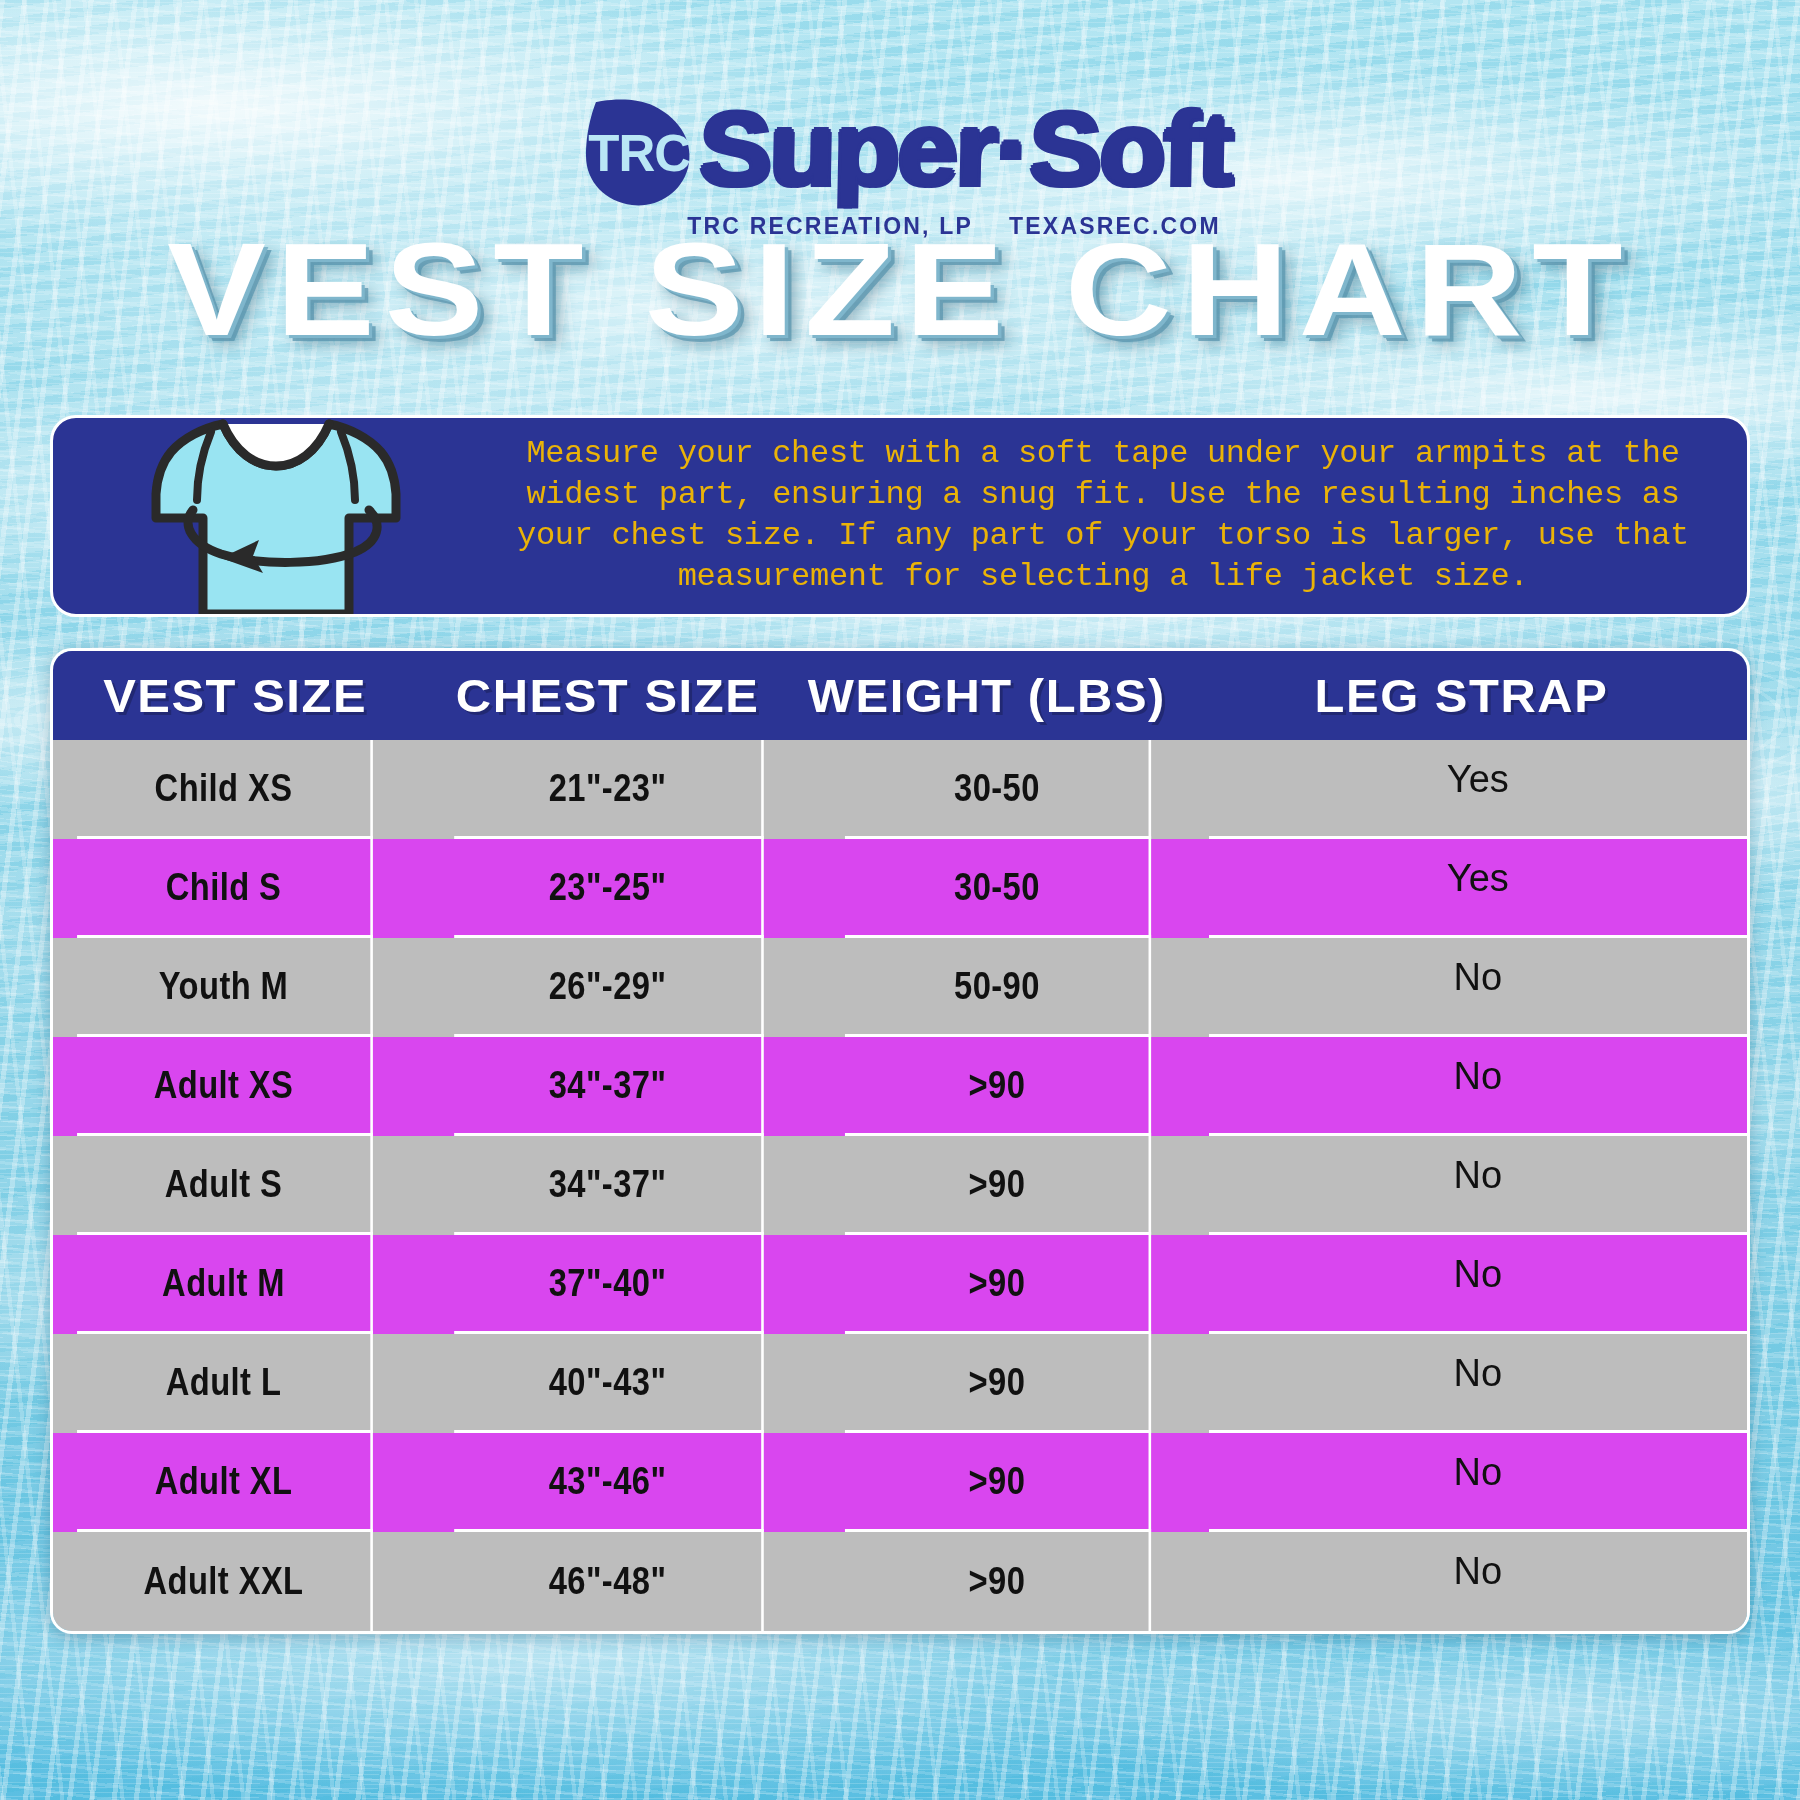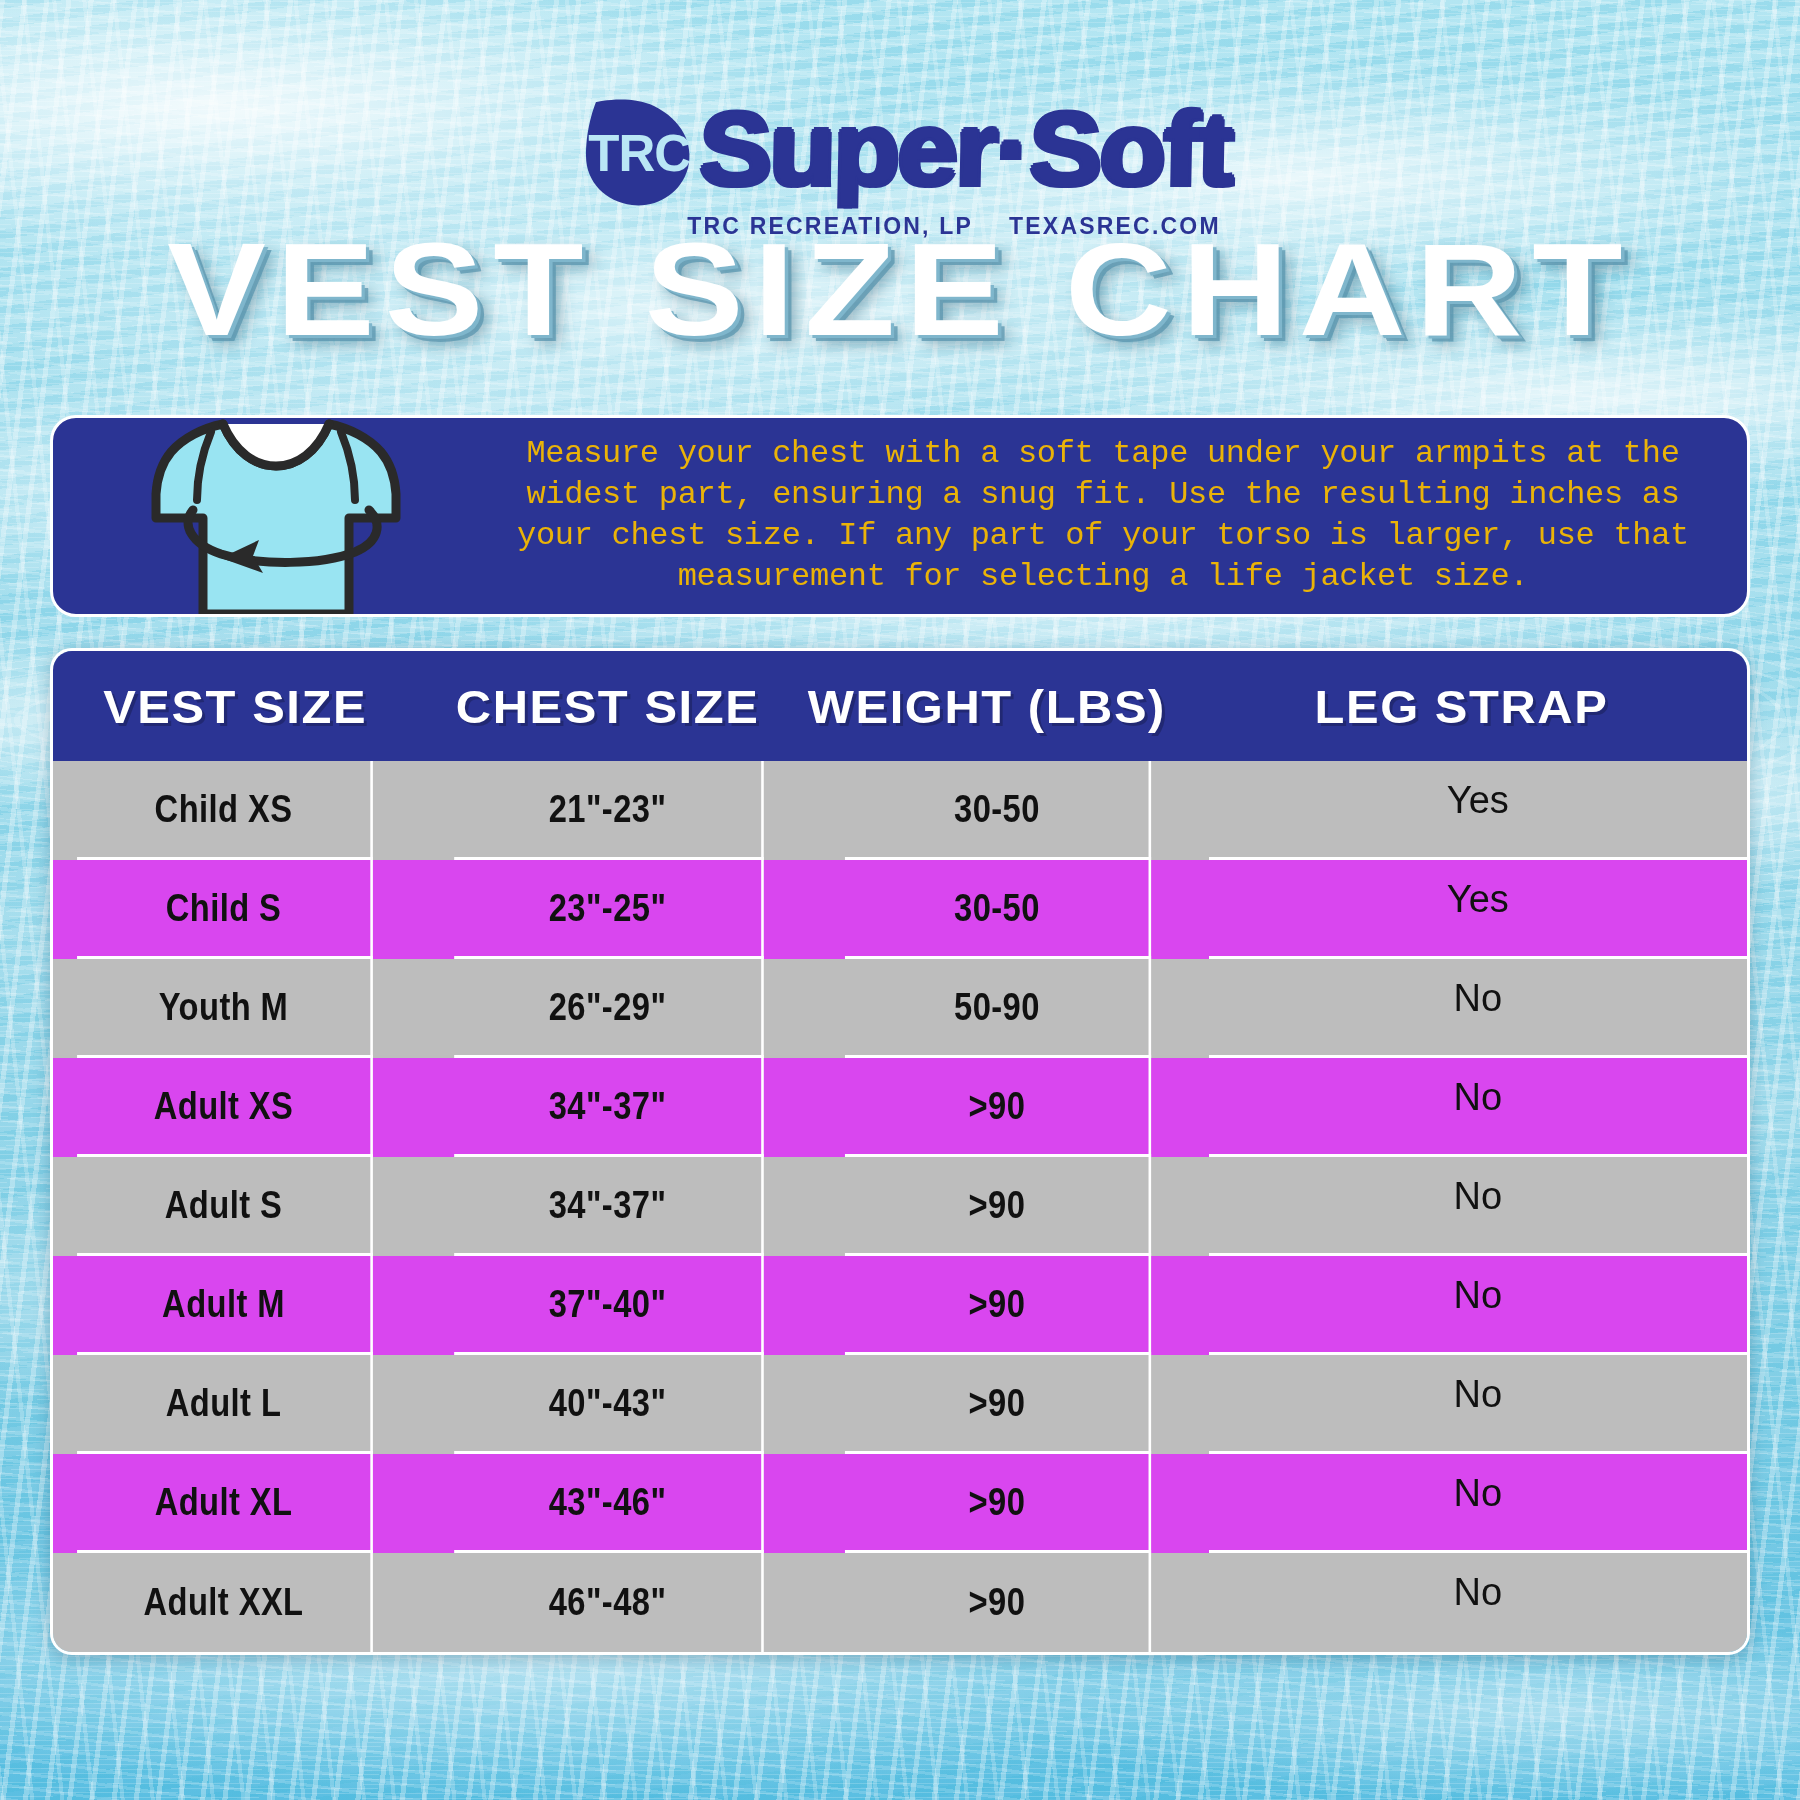--- a/index.html
+++ b/index.html
@@ -181,21 +181,21 @@
     top: 648px;
     width: 1700px;
     border-radius: 22px;
     overflow: hidden;
     border: 3px solid #ffffff;
     box-shadow: 0 4px 16px rgba(20,60,90,.28);
   }
   #table-head {
     display: flex;
     background: #2b3494;
-    height: 110px;
+    height: 89px;
     align-items: center;
   }
   #table-head .th {
     text-align: center;
     color: #ffffff;
     font-family: "Liberation Sans", sans-serif;
     font-weight: bold;
     font-size: 47px;
     letter-spacing: 1.5px;
     transform: scaleX(1.04);

